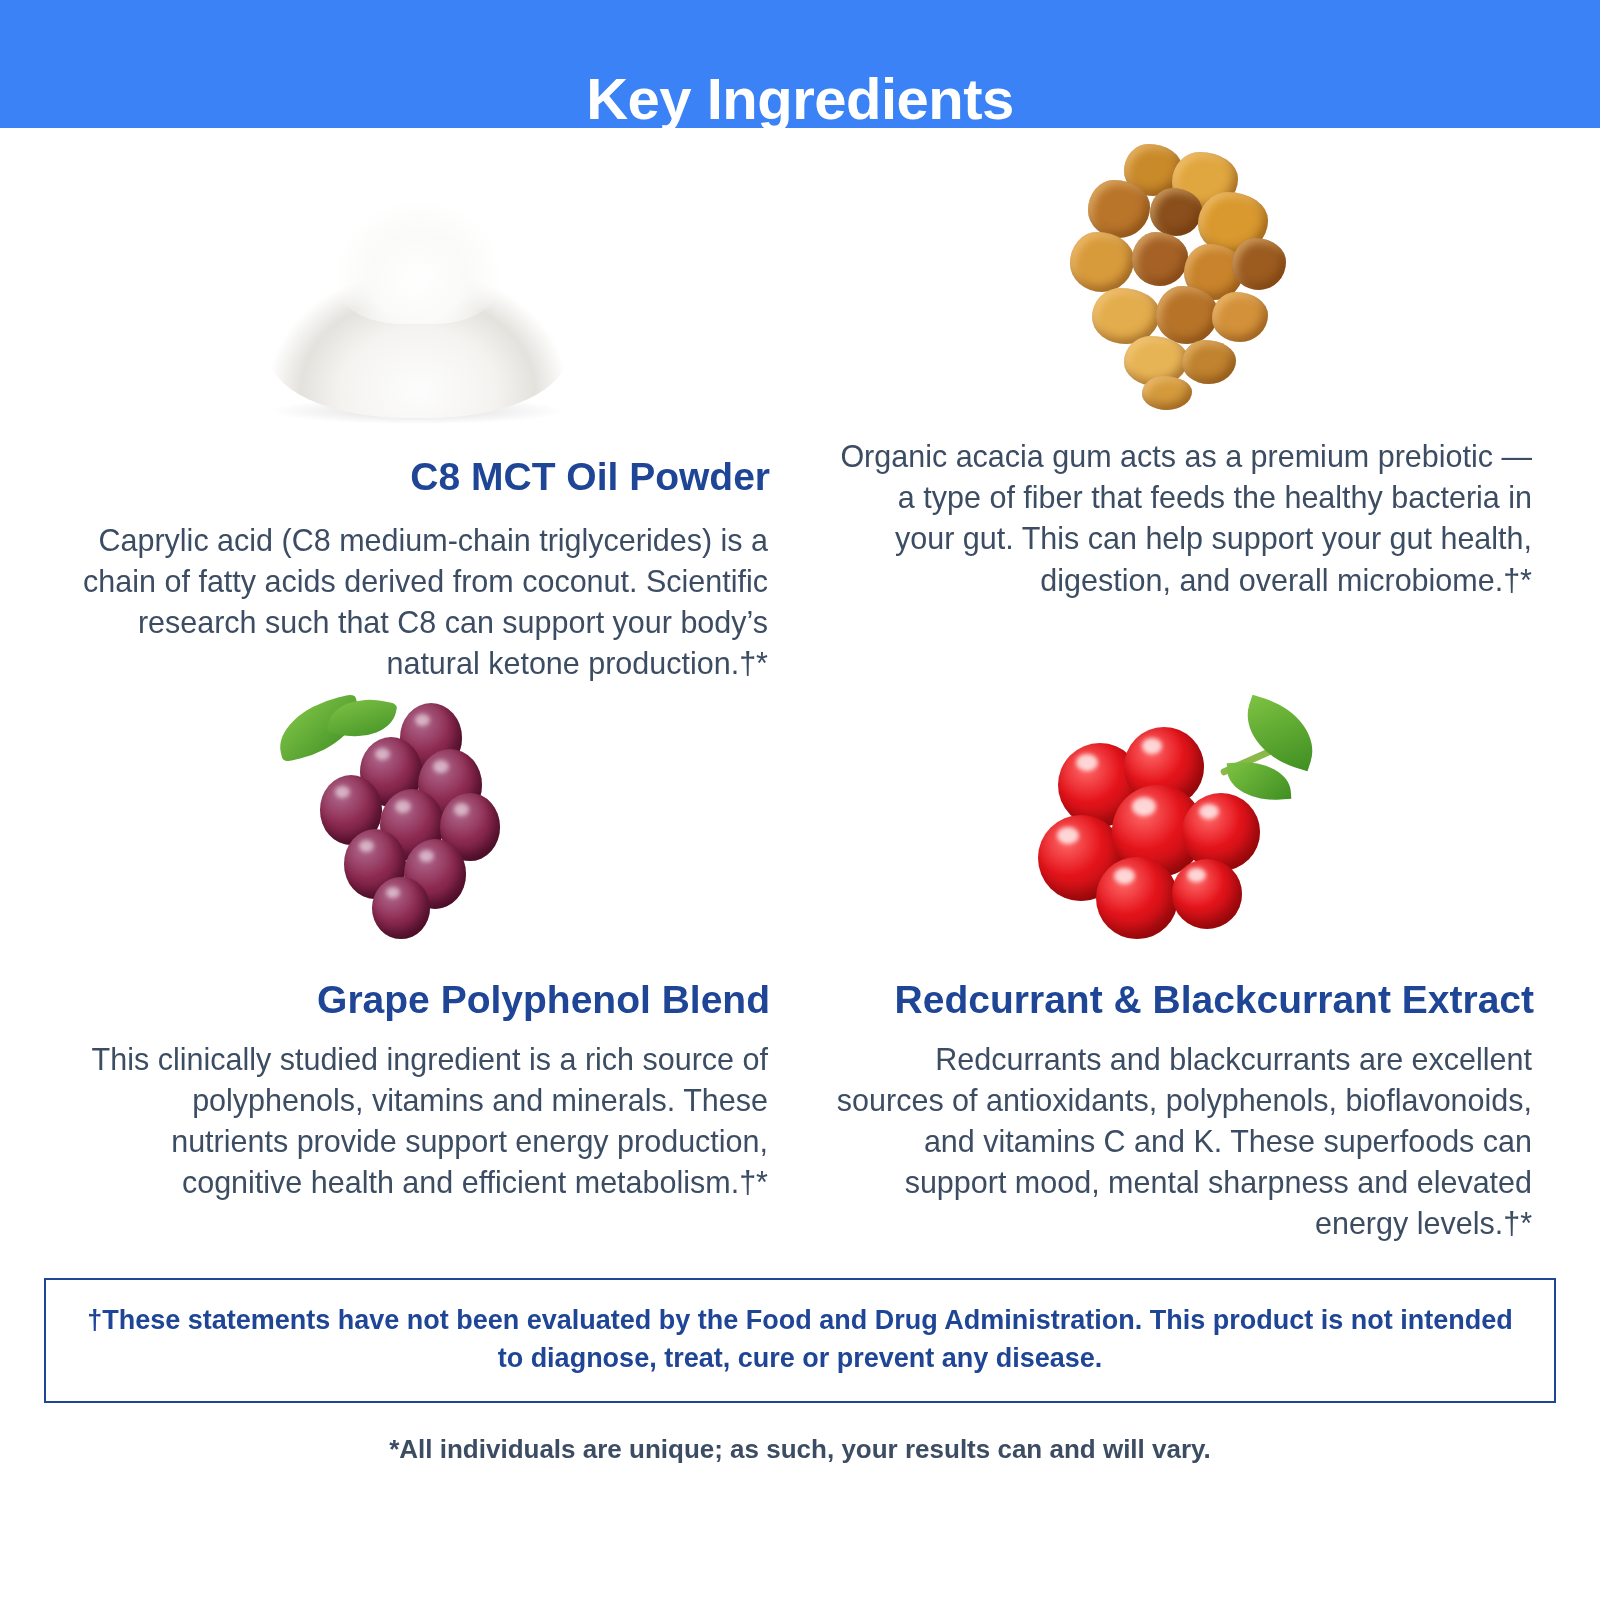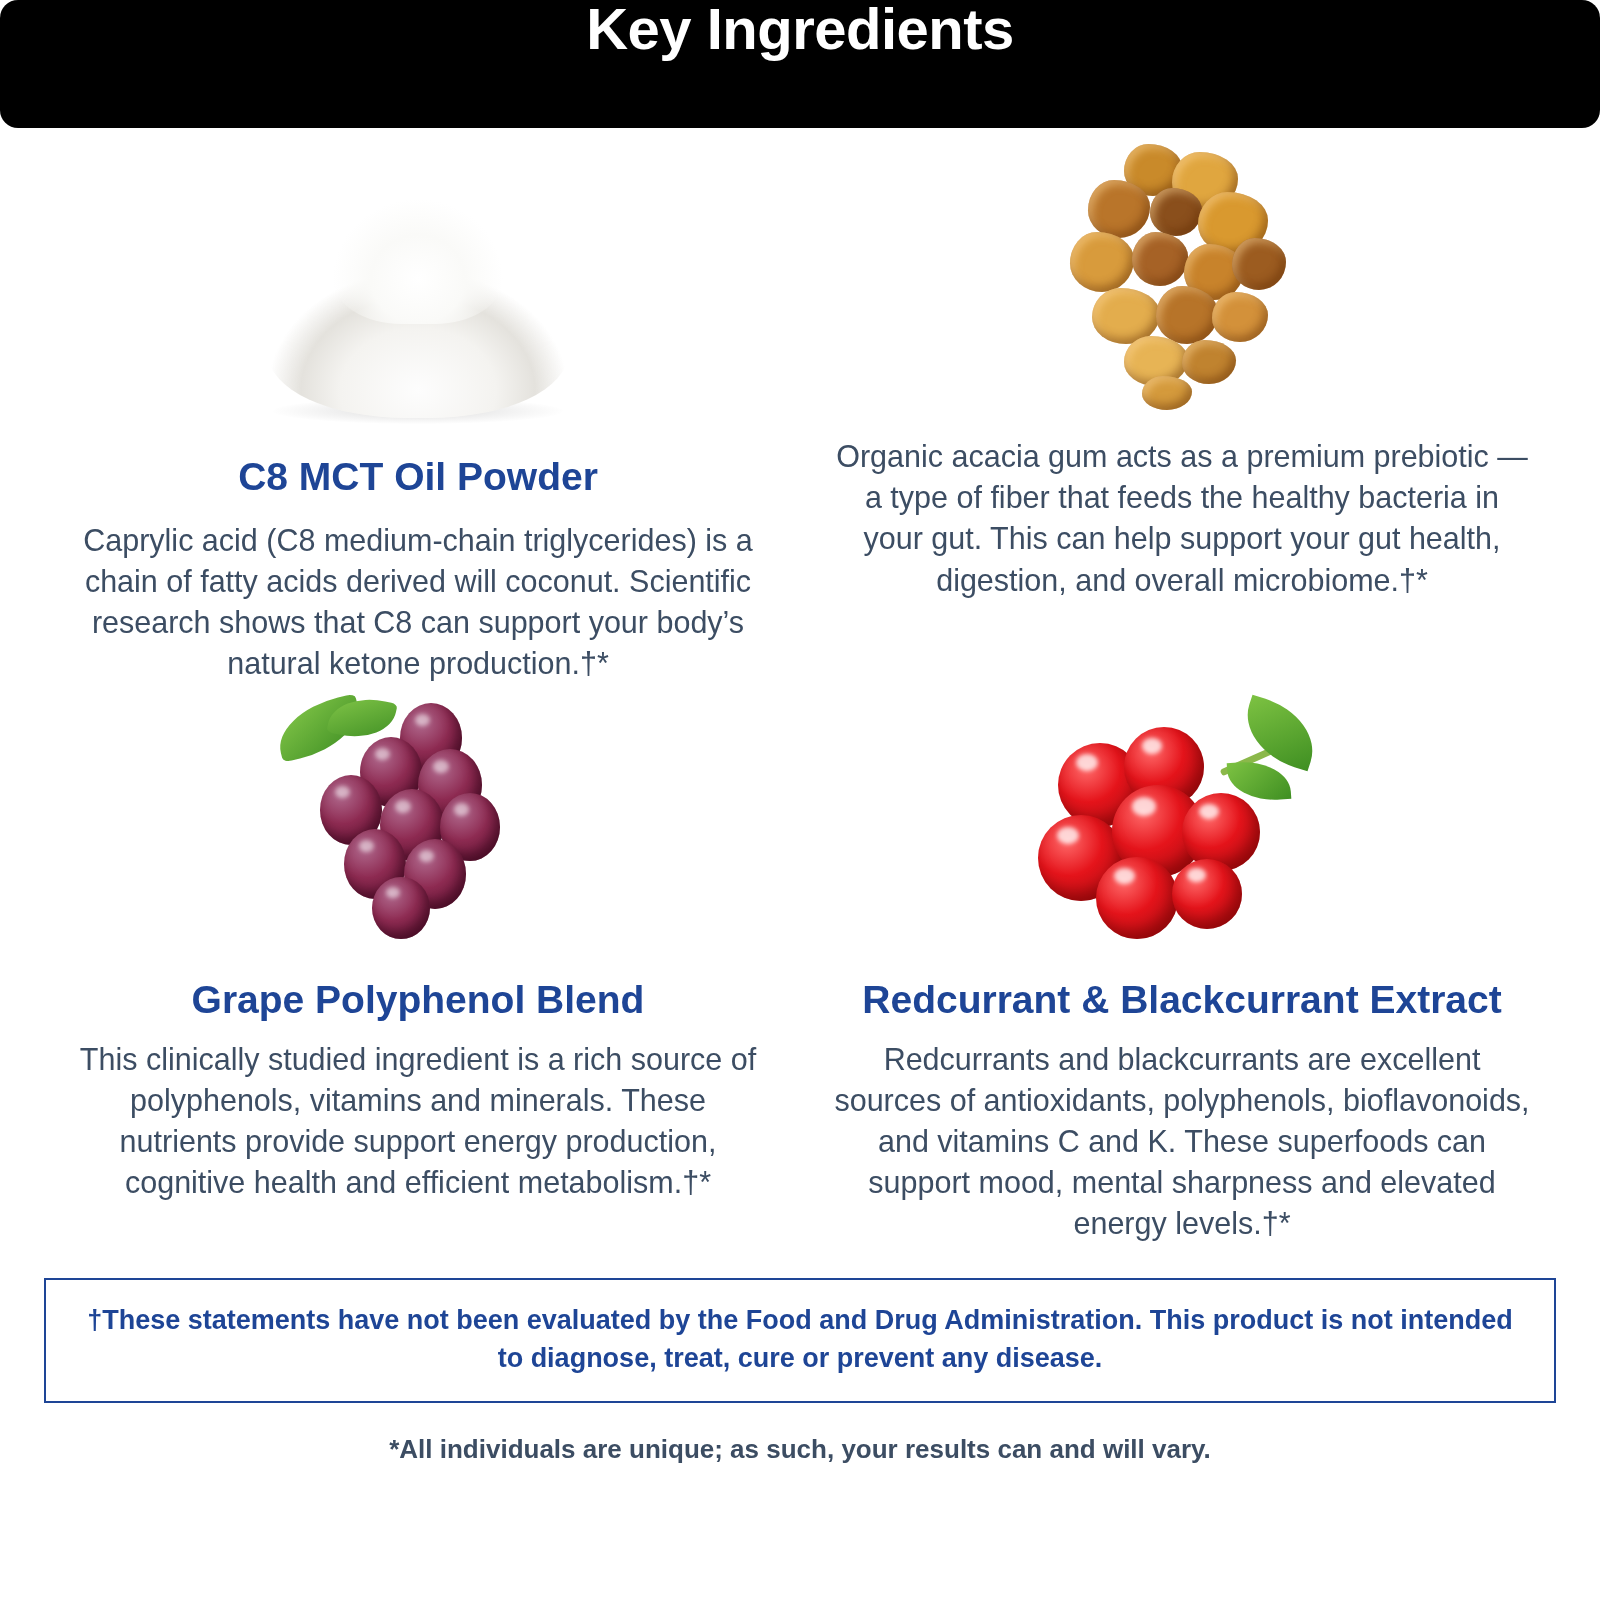--- a/index.html
+++ b/index.html
@@ -16,44 +16,43 @@
     width: 1600px;
     height: 1600px;
     overflow: hidden;
     background: #ffffff;
   }
 
   
   .header {
     width: 100%;
     height: 128px;
-    background: #000000;
+    background: #3b82f6;
     display: flex;
-    align-items: flex-start;
+    align-items: flex-end;
     justify-content: center;
-    border-radius: 18px;
   }
   .header-title {
     color: #ffffff;
     font-size: 58px;
     font-weight: bold;
     letter-spacing: -0.5px;
     line-height: 1;
     margin: 0;
   }
 
   
   .grid {
     display: grid;
     grid-template-columns: 1fr 1fr;
     padding: 0 36px;
   }
   .card {
     padding: 18px 30px 0 30px;
-    text-align: center;
+    text-align: right;
   }
   .card-image {
     height: 290px;
     display: flex;
     align-items: flex-end;
     justify-content: center;
     padding-bottom: 6px;
   }
   .card-title {
     color: #1e4596;
@@ -181,21 +180,21 @@
 
     <div class="card">
       <div class="card-image">
         <div class="art powder">
           <div class="shadow"></div>
           <div class="heap"></div>
           <div class="peak"></div>
         </div>
       </div>
       <h2 class="card-title">C8 MCT Oil Powder</h2>
-      <p class="card-desc">Caprylic acid (C8 medium-chain triglycerides) is a chain of fatty acids derived will coconut. Scientific research shows that C8 can support your body’s natural ketone production.†*</p>
+      <p class="card-desc">Caprylic acid (C8 medium-chain triglycerides) is a chain of fatty acids derived from coconut. Scientific research such that C8 can support your body’s natural ketone production.†*</p>
     </div>
 
     <div class="card">
       <div class="card-image">
         <div class="art gum">
           <i style="left:92px;  top:4px;   width:58px; height:52px; background:#c98a2a;"></i>
           <i style="left:140px; top:12px;  width:66px; height:58px; background:#e0a63f;"></i>
           <i style="left:56px;  top:40px;  width:62px; height:58px; background:#b9752a;"></i>
           <i style="left:118px; top:48px;  width:52px; height:48px; background:#8a4f1c;"></i>
           <i style="left:166px; top:52px;  width:70px; height:62px; background:#d9992f;"></i>

